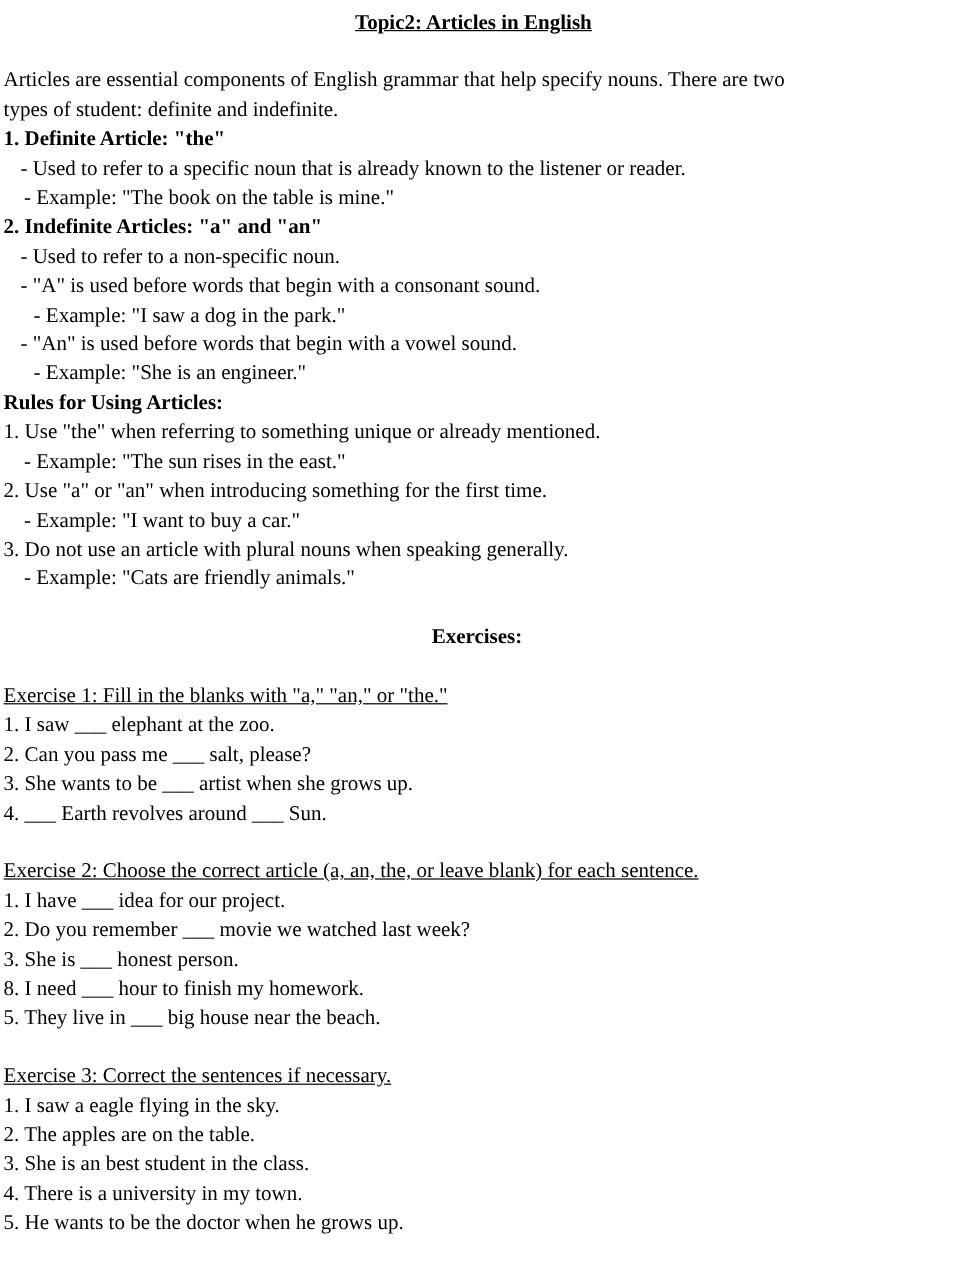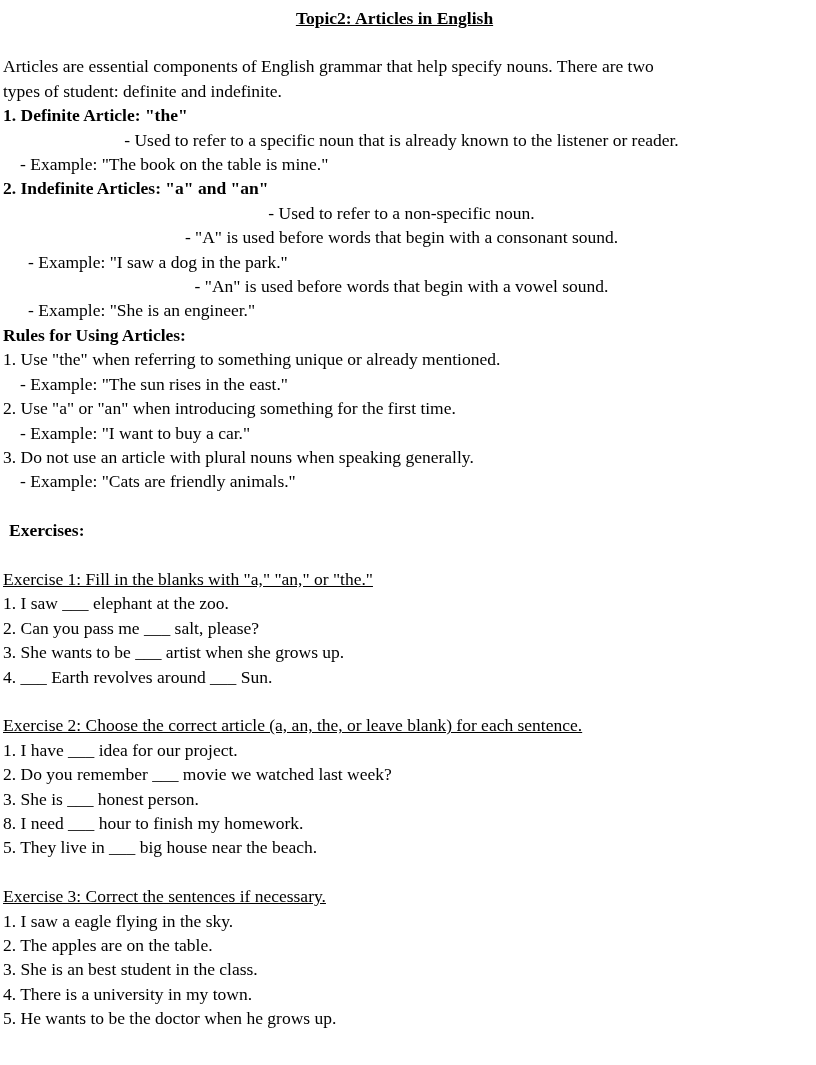--- a/index.html
+++ b/index.html
@@ -22,27 +22,28 @@
     white-space: nowrap;
   }
   .title {
     text-align: center;
     font-weight: bold;
     text-decoration: underline;
     margin-bottom: 24px;
     white-space: nowrap;
   }
   .bold { font-weight: bold; }
-  .ind-a { padding-left: 14px; text-align: center; }
+  .ind-a { padding-left: 14px; }
   .ind-b { padding-left: 17px; }
   .ind-c { padding-left: 25px; }
   .exercises-label {
     font-weight: bold;
     padding-left: 6px;
     margin-top: 24.4px;
+    text-align: center;
   }
   .ex-head {
     text-decoration: underline;
     margin-top: 24.4px;
   }
 </style>
 </head>
 <body>
 
 <div class="page">

